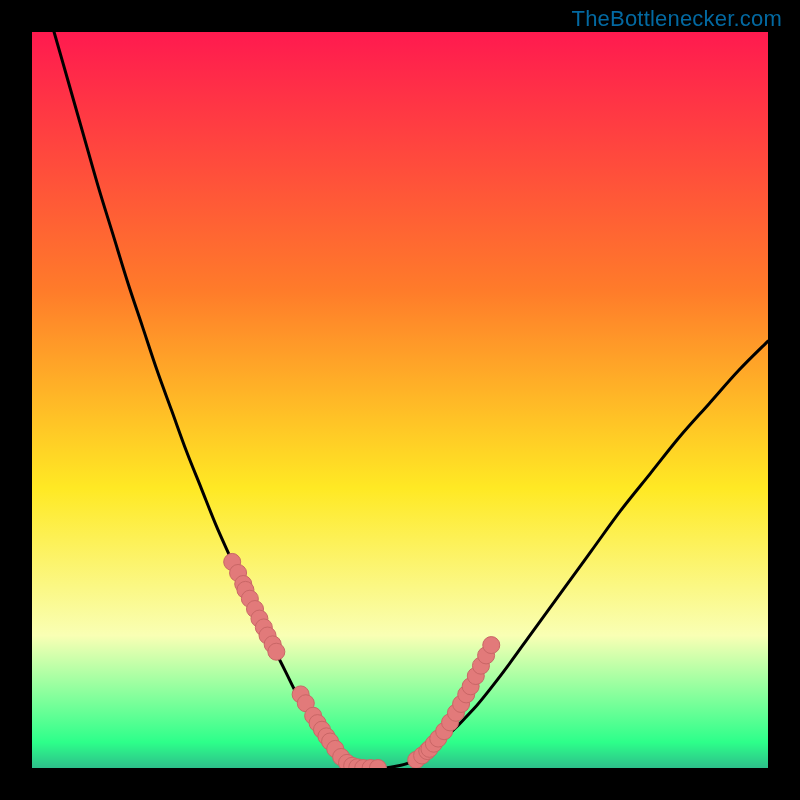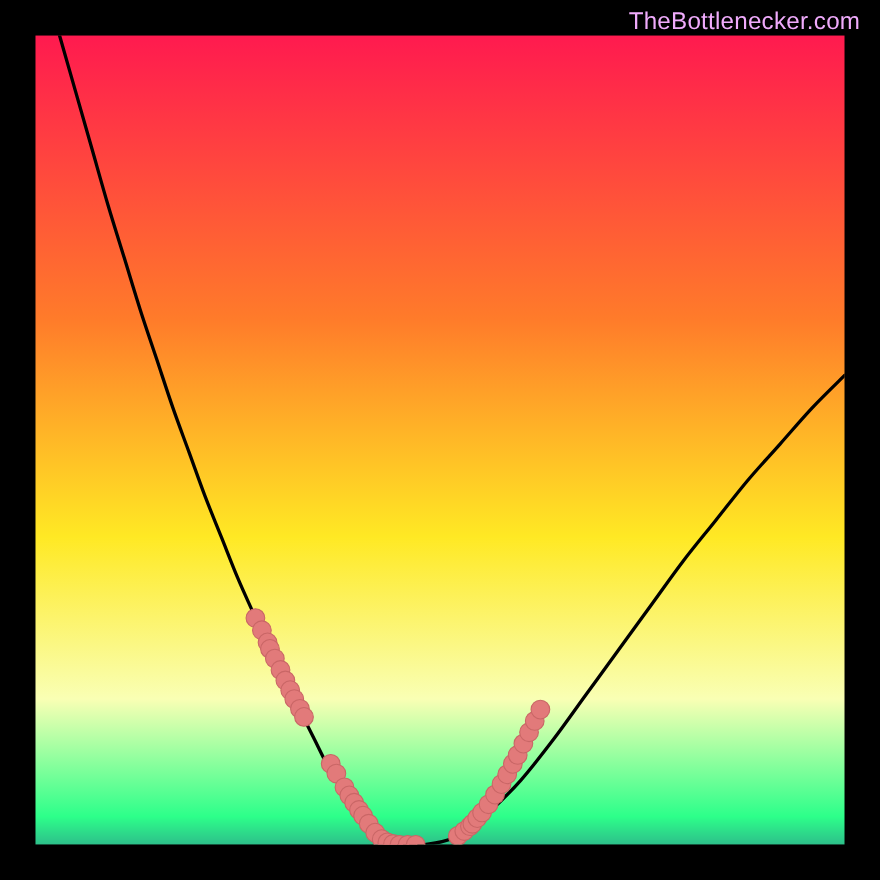--- a/index.html
+++ b/index.html
@@ -24,21 +24,21 @@
     left: 32px;
     top: 32px;
     width: 736px;
     height: 736px;
     overflow: hidden;
   }
   .attribution {
     position: absolute;
     top: 6px;
     right: 18px;
-    color: #f0abfc;
+    color: #0369a1;
     font-size: 22px;
     font-weight: 500;
     letter-spacing: 0.2px;
   }
 </style>
 </head>
 <body>
 
 <div class="frame">
   <div class="attribution">TheBottlenecker.com</div>

